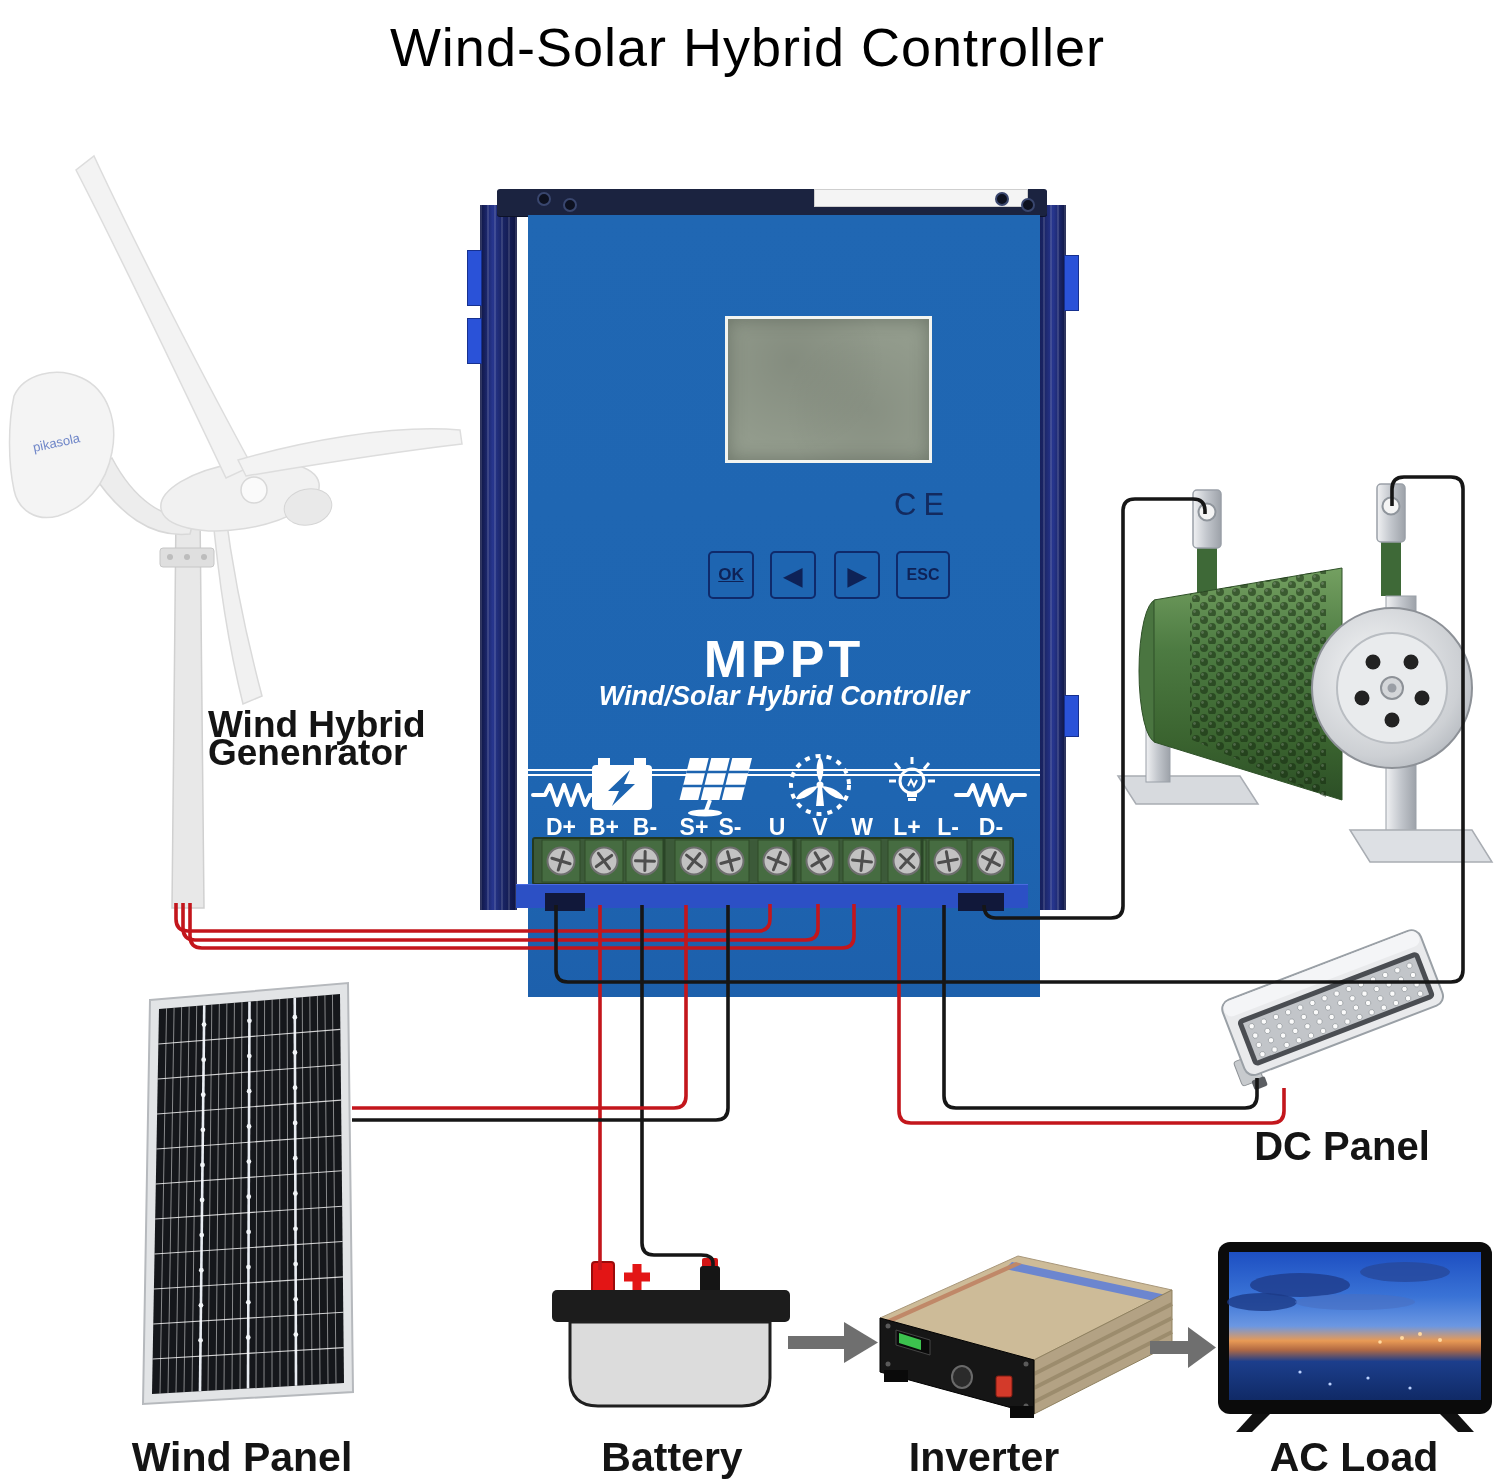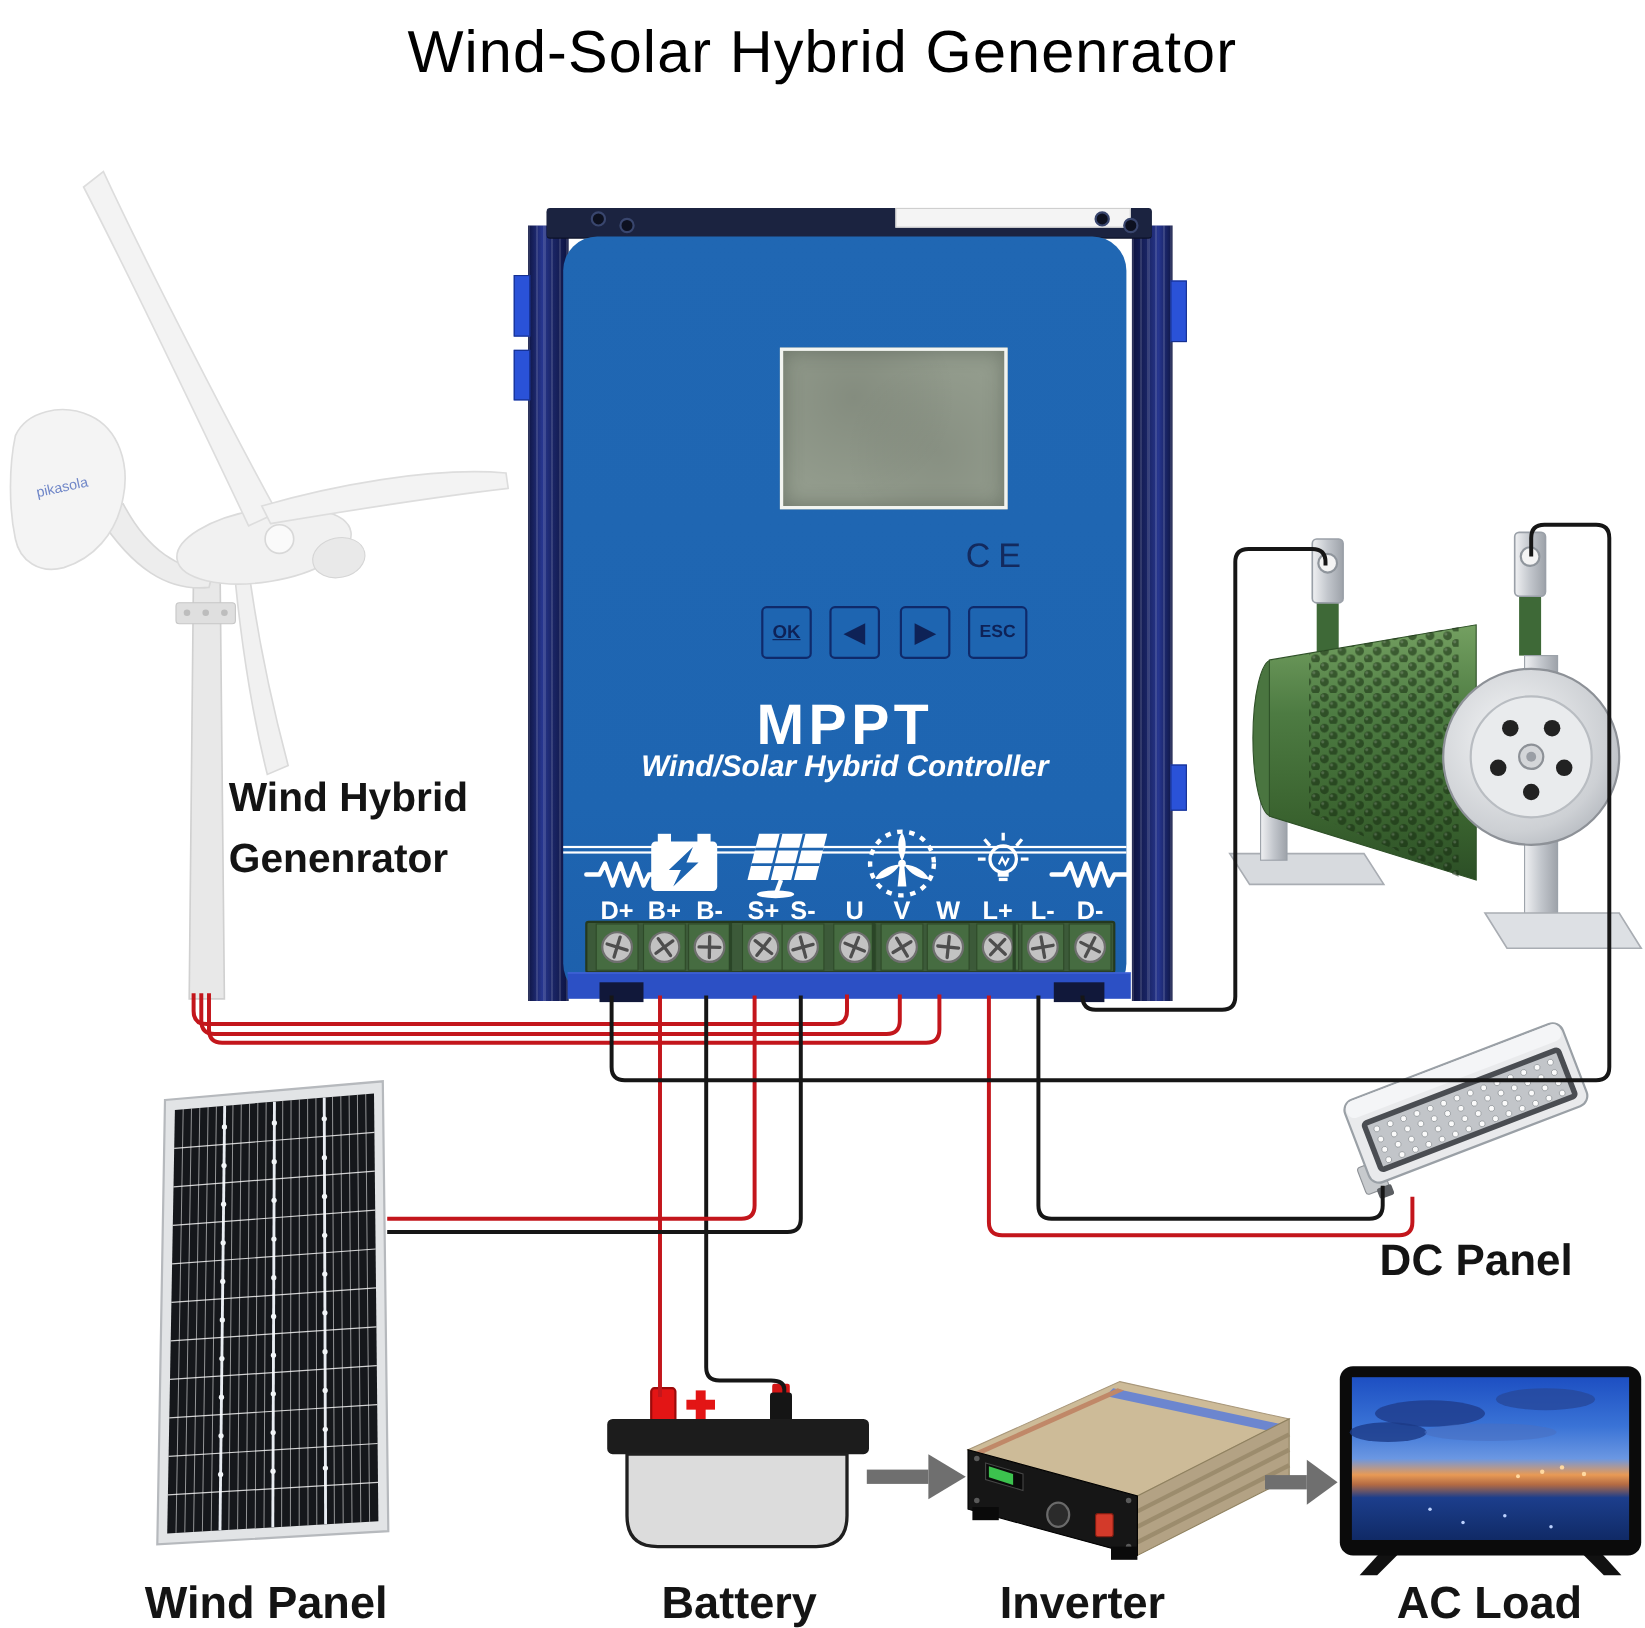--- a/index.html
+++ b/index.html
@@ -6,21 +6,21 @@
   body{width:1495px;height:1480px;overflow:hidden;font-family:"Liberation Sans",sans-serif;}
   #stage{position:relative;width:1495px;height:1480px;background:#fff;}
   .abs{position:absolute;}
   svg{display:block;}
   
   #page-title{left:0;right:0;top:16px;text-align:center;font-size:54px;font-weight:400;
     color:#000;letter-spacing:1px;z-index:6;}
   
   .comp-label{color:#141414;font-weight:600;z-index:6;}
   #label-wt1{left:208px;top:704px;font-size:37px;}
-  #label-wt2{left:208px;top:760px;font-size:37px;text-align:center;}
+  #label-wt2{left:208px;top:732px;font-size:37px;text-align:center;}
   .bottom-label{top:1434px;text-align:center;font-size:41px;}
   #label-solar{left:92px;width:300px;}
   #label-battery{left:546px;width:252px;}
   #label-inverter{left:858px;width:252px;}
   #label-ac{left:1228px;width:252px;}
   #label-dc{left:1222px;top:1124px;width:240px;text-align:center;font-size:40px;}
   
   #scene-svg{left:0;top:0;z-index:1;}
   #controller{left:480px;top:185px;width:586px;height:725px;z-index:2;}
   #wires-svg{left:0;top:0;z-index:5;pointer-events:none;}
@@ -30,22 +30,22 @@
   .c-sticker{position:absolute;left:317px;top:0px;width:212px;height:16px;background:#f4f4f4;
     border:1px solid #cfcfcf;}
   .c-screw{position:absolute;width:14px;height:14px;border-radius:50%;background:#0d1120;
     border:2px solid #39466e;box-sizing:border-box;}
   .c-rail{position:absolute;top:20px;width:37px;height:705px;
     background:linear-gradient(90deg,#0e1542 0%,#27368f 35%,#1a2566 60%,#0d1340 100%);}
   .c-rail.right{background:linear-gradient(90deg,#0d1340 0%,#1a2566 40%,#27368f 65%,#0e1542 100%);}
   .c-rail .ribs{position:absolute;inset:0;
     background:repeating-linear-gradient(90deg,rgba(255,255,255,.13) 0 2px,rgba(0,0,0,0) 2px 7px);}
   .c-tab{position:absolute;background:#2a52d8;border:1px solid #16308f;box-sizing:border-box;}
-  .c-face{position:absolute;left:32px;top:30px;width:512px;height:692px;
-    background:linear-gradient(180deg,#2067b3 0%,#1e65b1 75%,#1d60ac 100%);border-radius:31px;}
+  .c-face{position:absolute;left:48px;top:30px;width:512px;height:782px;
+    background:linear-gradient(180deg,#2067b3 0%,#1e65b1 75%,#1d60ac 100%);}
   .lcd{position:absolute;left:197px;top:101px;width:201px;height:141px;background:#939c8d;
     border:3px solid #f2f4f0;box-shadow:inset 0 0 18px rgba(40,50,40,.35);}
   .lcd::before{content:"";position:absolute;inset:0;
     background:radial-gradient(circle at 32% 30%,rgba(0,0,0,.10),rgba(0,0,0,0) 55%),
                radial-gradient(circle at 70% 65%,rgba(0,0,0,.08),rgba(0,0,0,0) 50%);}
   .ce{position:absolute;left:366px;top:272px;width:70px;font-size:31px;letter-spacing:7px;
     color:#132a5e;font-weight:500;}
   .cbtn{position:absolute;top:336px;width:46px;height:48px;background:#1e65b1;
     border:2px solid #0f2a6b;border-radius:5px;color:#0e2257;font-family:"Liberation Sans",sans-serif;
     font-weight:700;font-size:17px;padding:0;line-height:44px;text-align:center;}
@@ -508,21 +508,21 @@
         <path d="M642,905 V1243 Q642,1255 654,1255 H701 Q713,1255 713,1263 V1270" stroke="#161616" stroke-width="3.6" fill="none"></path>
         <path d="M686,905 V1096 Q686,1108 674,1108 H352" stroke="#c3161c" stroke-width="3.6" fill="none"></path>
         <path d="M728,905 V1108 Q728,1120 716,1120 H352" stroke="#161616" stroke-width="3.6" fill="none"></path>
         <path d="M899,905 V1111 Q899,1123 911,1123 H1272 Q1284,1123 1284,1111 V1088" stroke="#c3161c" stroke-width="3.6" fill="none"></path>
         <path d="M944,905 V1096 Q944,1108 956,1108 H1245 Q1257,1108 1257,1096 V1078" stroke="#161616" stroke-width="3.6" fill="none"></path>
         <path d="M556,905 V970 Q556,982 568,982 H1451 Q1463,982 1463,970 V489 Q1463,477 1451,477 H1404 Q1392,477 1392,489 V506" stroke="#161616" stroke-width="3.6" fill="none"></path>
         <path d="M984,905 Q984,918 996,918 H1111 Q1123,918 1123,906 V511 Q1123,499 1135,499 H1193 Q1205,499 1205,511 V514" stroke="#161616" stroke-width="3.6" fill="none"></path>
       </g>
     </svg>
 
-  <div id="page-title" class="abs">Wind-Solar Hybrid Genenrator</div>
+  <div id="page-title" class="abs">Wind-Solar Hybrid Controller</div>
   <div id="label-wt1" class="abs comp-label">Wind Hybrid</div>
   <div id="label-wt2" class="abs comp-label">Genenrator</div>
   <div id="label-solar" class="abs comp-label bottom-label">Wind Panel</div>
   <div id="label-battery" class="abs comp-label bottom-label">Battery</div>
   <div id="label-inverter" class="abs comp-label bottom-label">Inverter</div>
   <div id="label-ac" class="abs comp-label bottom-label">AC Load</div>
   <div id="label-dc" class="abs comp-label">DC Panel</div>
 </div>
 
 </body></html>

